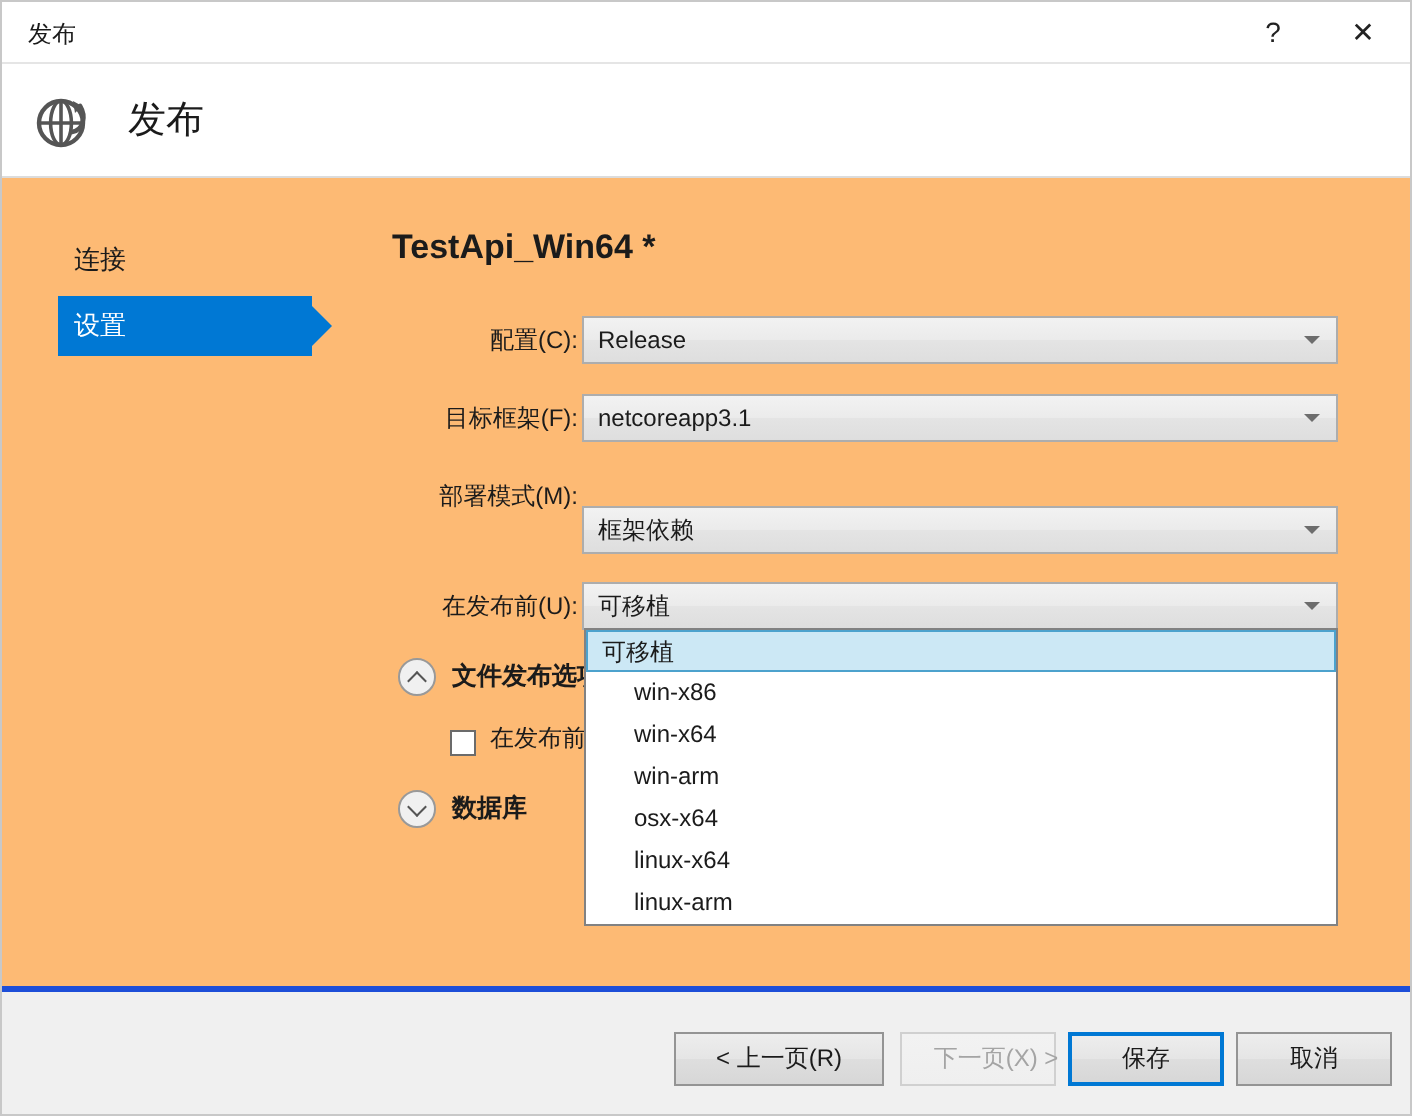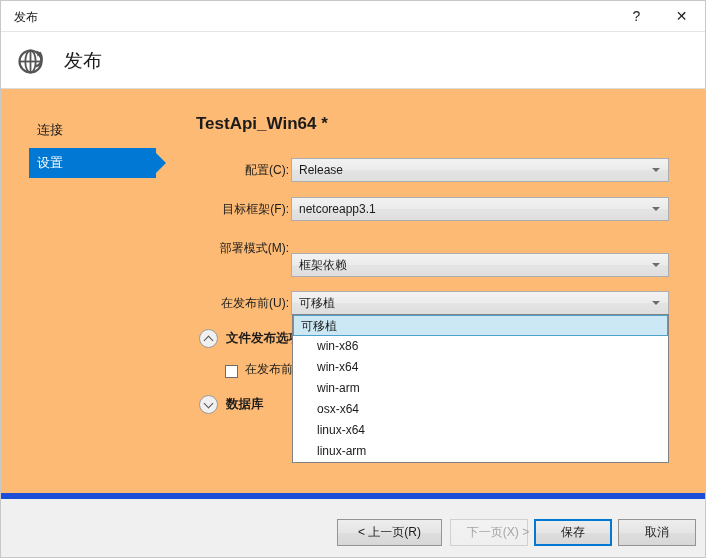--- a/index.html
+++ b/index.html
@@ -306,21 +306,21 @@
     white-space: nowrap;
   }
   
   #footer {
     position: absolute;
     left: 0;
     top: 492px;
     width: 706px;
     height: 64px;
     background: #f0f0f0;
-    border-top: 6px solid #1d4ed8;
+    border-top: 3px solid #1d4ed8;
     box-sizing: border-box;
   }
   .dlg-btn {
     position: absolute;
     top: 20px;
     height: 27px;
     background: linear-gradient(to bottom, #ededed 0%, #e5e5e5 50%, #dedede 51%, #d7d7d7 100%);
     border: 1px solid #949494;
     box-sizing: border-box;
     font-family: "Liberation Sans", "DejaVu Sans", sans-serif;

